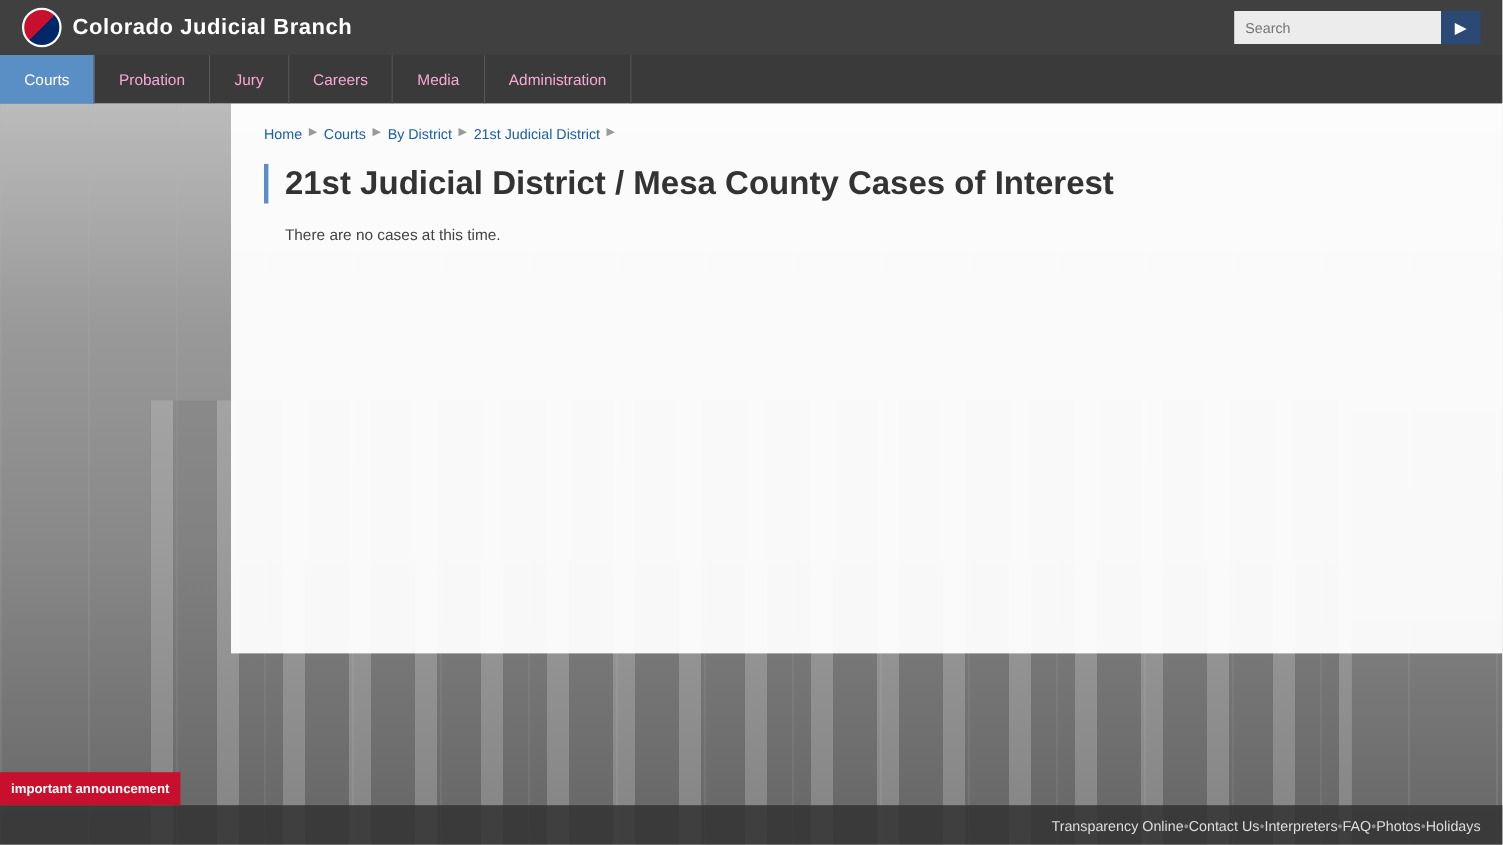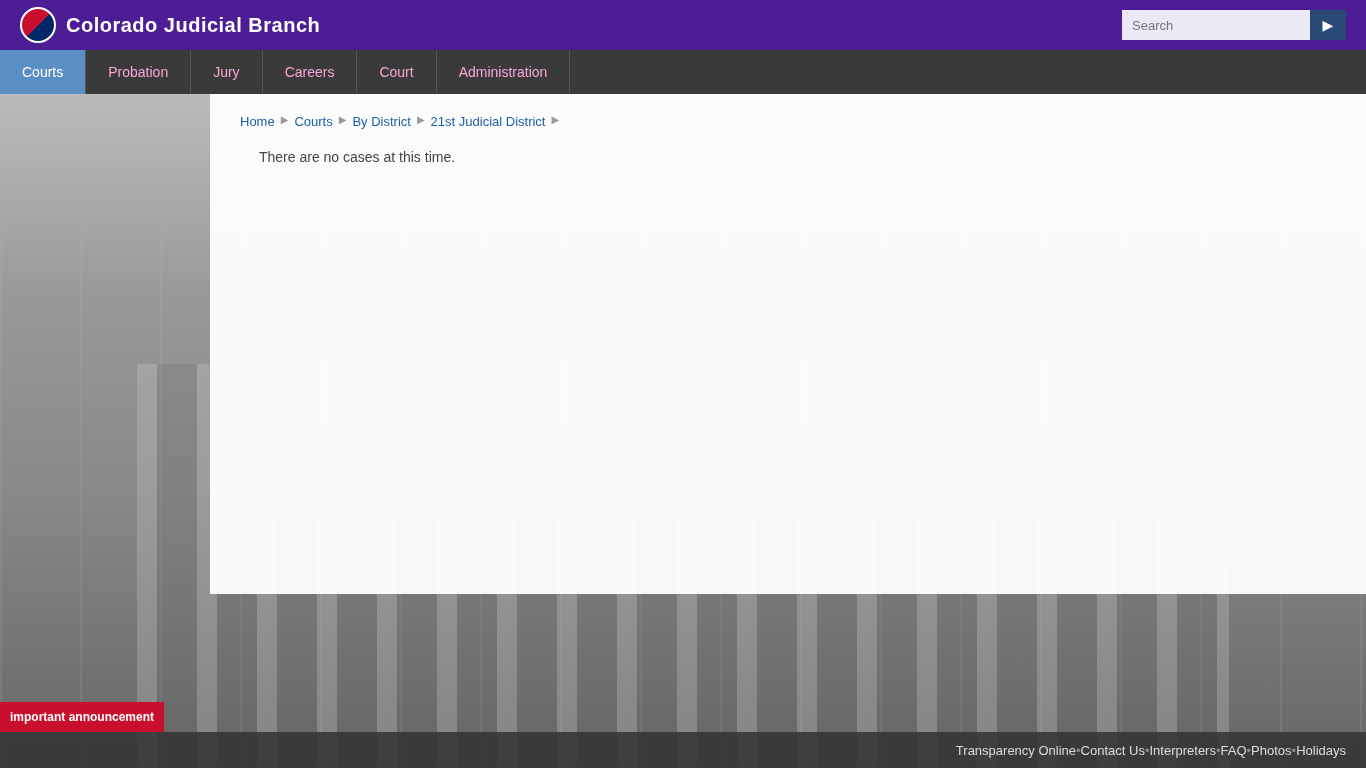--- a/index.html
+++ b/index.html
@@ -2,21 +2,21 @@
 <html><head>
   <meta charset="utf-8">
   <style>
     * { margin: 0; padding: 0; box-sizing: border-box; }
     body { font-family: Arial, sans-serif; font-size: 14px; color: #333; width: 1366px; height: 768px; overflow: hidden; position: relative; }
 
     
     .header {
       position: relative;
       z-index: 10;
-      background: #4c1d95;
+      background: #404040;
       height: 50px;
       display: flex;
       align-items: center;
       padding: 0 20px;
     }
     .header-logo {
       display: flex;
       align-items: center;
       gap: 10px;
     }
@@ -255,21 +255,21 @@
     <input class="search-input" type="text" placeholder="Search" style="">
     <button class="search-btn">▶</button>
   </div>
 </div>
 
 <div class="nav-bar">
   <div class="nav-item active">Courts</div>
   <div class="nav-item">Probation</div>
   <div class="nav-item">Jury</div>
   <div class="nav-item">Careers</div>
-  <div class="nav-item">Court</div>
+  <div class="nav-item">Media</div>
   <div class="nav-item">Administration</div>
 </div>
 
 <div class="main-layout">
 
   <div class="bg-courthouse">
     <div class="bg-courthouse-inner"></div>
   </div>
 
   <div class="sidebar">
@@ -298,20 +298,21 @@
         <a>Home</a>
         <span class="breadcrumb-sep">▶</span>
         <a>Courts</a>
         <span class="breadcrumb-sep">▶</span>
         <a>By District</a>
         <span class="breadcrumb-sep">▶</span>
         <a>21st Judicial District</a>
         <span class="breadcrumb-sep">▶</span>
       </div>
 
+      <h1 class="page-title">21st Judicial District / Mesa County Cases of Interest</h1>
 
       <p class="page-body">There are no cases at this time.</p>
 
     </div>
   </div>
 
 </div>
 
 <div class="footer-bar">
   <a>Transparency Online</a>

